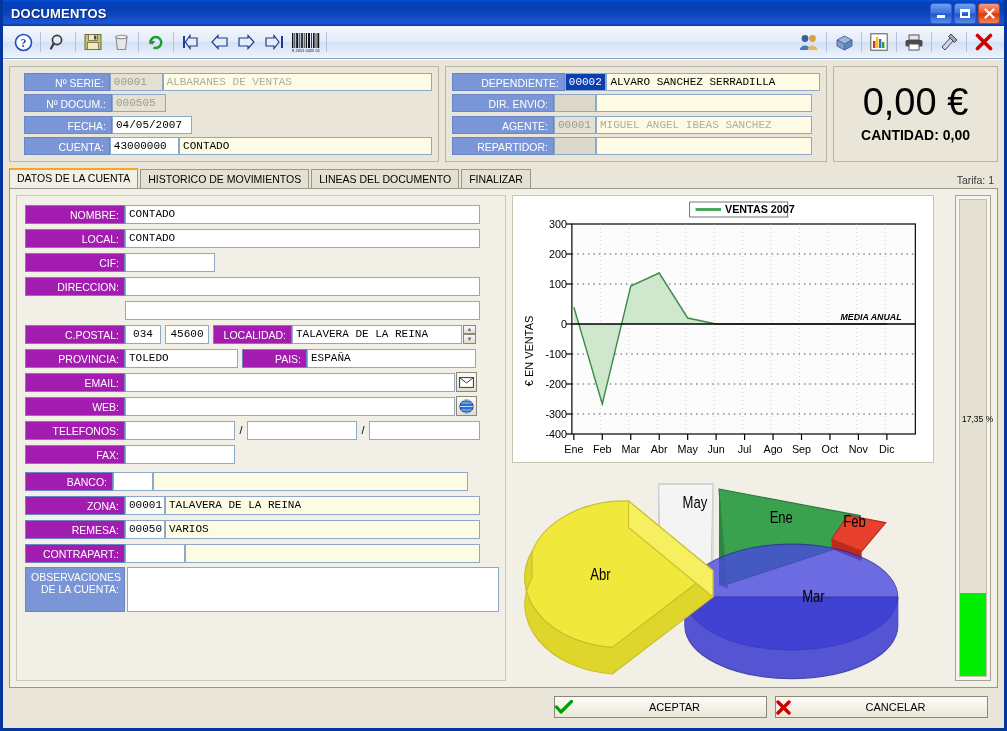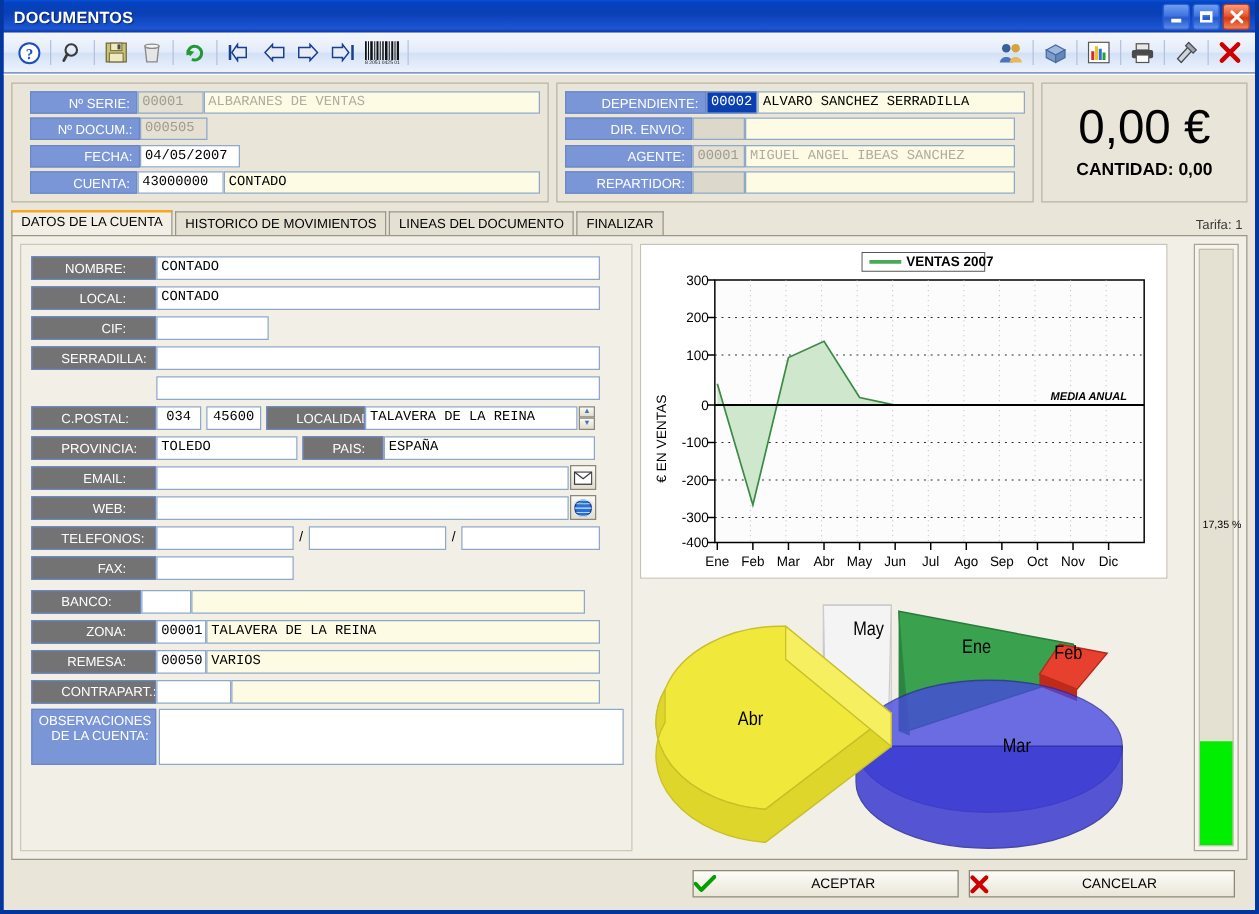--- a/index.html
+++ b/index.html
@@ -174,23 +174,23 @@
     min-height: 0;
   }
   .formcol {
     width: 490px;
     background: #f2efe6;
     border: 1px solid #cdc8b8;
     padding: 8px 6px 6px 8px;
   }
   .frow { display: flex; align-items: center; margin-bottom: 4px; height: 20px; }
   .flbl {
-    background: #737373; color: #fff;
+    background: #a21caf; color: #fff;
     font-size: 10.5px; text-align: right;
-    padding: 0 23px; height: 19px; line-height: 19px;
+    padding: 0 5px; height: 19px; line-height: 19px;
     border: 1px solid #6b86c6;
     white-space: nowrap; overflow: hidden;
   }
   .ffld {
     height: 19px; line-height: 17px;
     border: 1px solid #8fa8c8; background: #fff;
     font-family: "Liberation Mono", monospace;
     font-size: 11px; padding: 0 3px;
     white-space: nowrap; overflow: hidden;
   }
@@ -517,21 +517,21 @@
           <div class="flbl" style="width:100px">LOCAL:</div>
           <div class="ffld" style="width:355px">CONTADO</div>
         </div>
 
         <div class="frow">
           <div class="flbl" style="width:100px">CIF:</div>
           <div class="ffld" style="width:90px"></div>
         </div>
 
         <div class="frow">
-          <div class="flbl" style="width:100px">SERRADILLA:</div>
+          <div class="flbl" style="width:100px">DIRECCION:</div>
           <div class="ffld" style="width:355px"></div>
         </div>
 
         <div class="frow">
           <div style="width:100px"></div>
           <div class="ffld" style="width:355px"></div>
         </div>
 
         <div class="frow">
           <div class="flbl" style="width:100px">C.POSTAL:</div>

